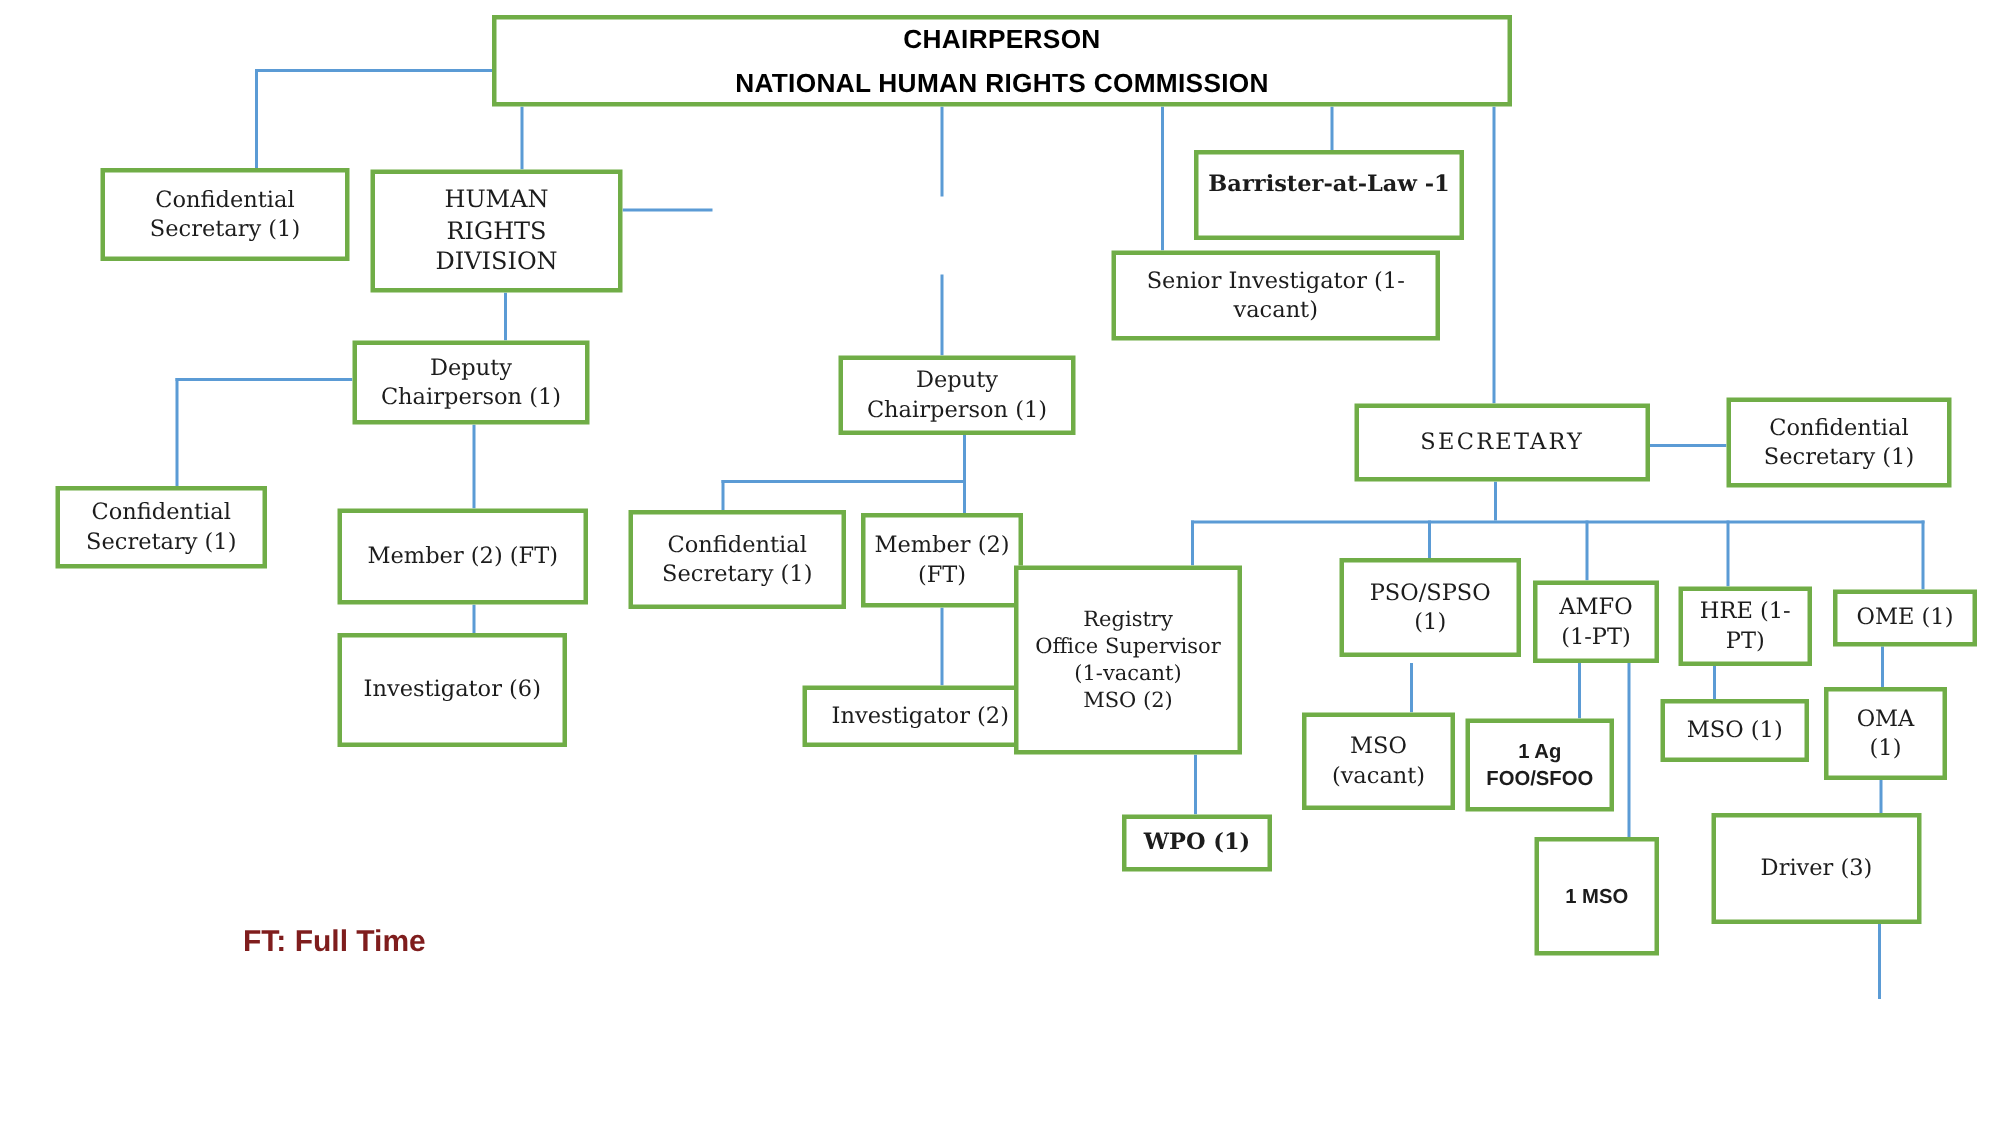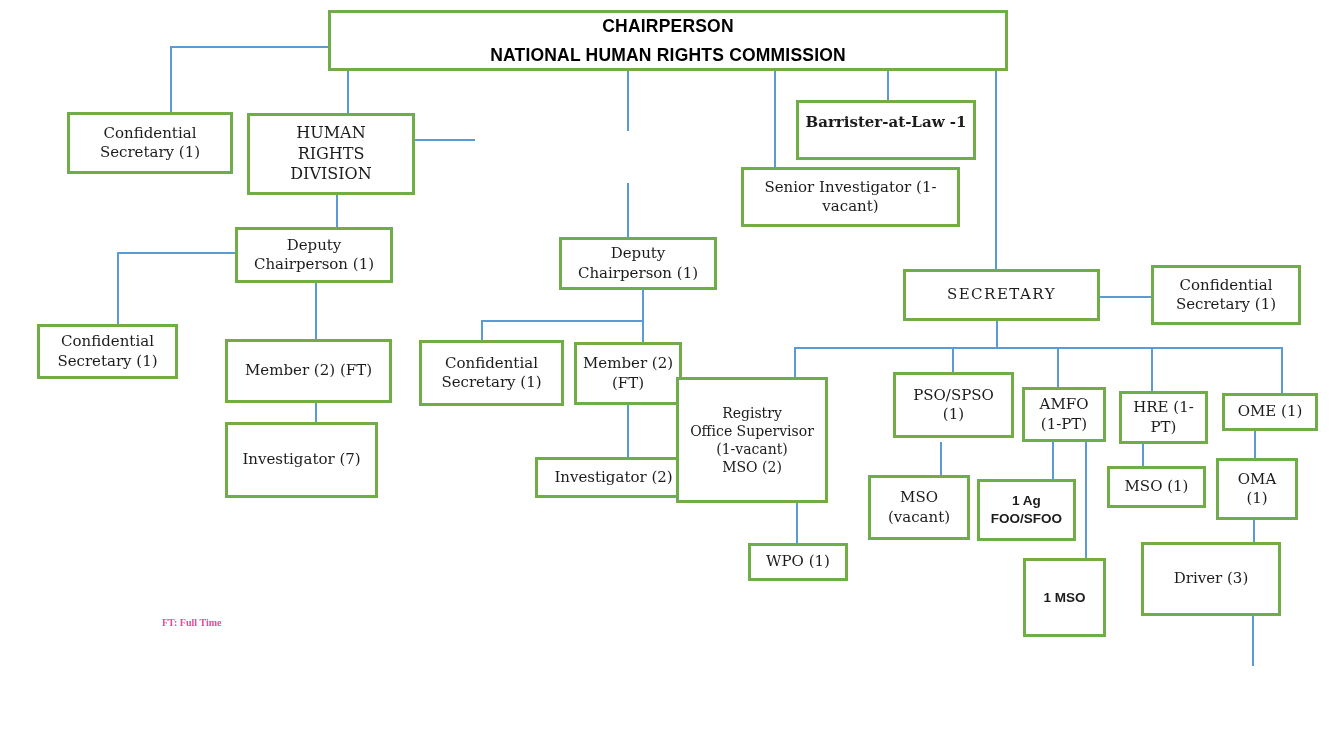--- a/index.html
+++ b/index.html
@@ -38,24 +38,24 @@
   .small-font{font-size:14px;}
   .secretary-box{letter-spacing:1.5px;}
   .top-align{align-items:flex-start;padding-top:10px;}
 
   .line{position:absolute;background:#5B9BD5;}
   .v{width:1.6px;}
   .h{height:1.6px;}
 
   .note{
     position:absolute;
-    font-family:Liberation Serif, serif;
+    font-family:Liberation Sans, sans-serif;
     font-weight:bold;
-    font-size:10px;
-    color:#ec4899;
+    font-size:20px;
+    color:#7f1d1d;
   }
 </style>
 </head>
 <body>
 
 <div id="canvas">
 
   <div class="line h" style="left:170px;top:46px;width:158px;"></div>
   <div class="line v" style="left:170px;top:46px;height:66px;"></div>
   <div class="line v" style="left:347px;top:71px;height:42px;"></div>
@@ -114,39 +114,39 @@
 Secretary (1)</div>
 
   <div class="box" style="left:235px;top:227px;width:158px;height:56px;">Deputy
 Chairperson (1)</div>
 
   <div class="box" style="left:37px;top:324px;width:141px;height:55px;">Confidential
 Secretary (1)</div>
 
   <div class="box" style="left:225px;top:339px;width:167px;height:64px;">Member (2) (FT)</div>
 
-  <div class="box" style="left:225px;top:422px;width:153px;height:76px;">Investigator (7)</div>
+  <div class="box" style="left:225px;top:422px;width:153px;height:76px;">Investigator (6)</div>
 
   <div class="box" style="left:559px;top:237px;width:158px;height:53px;">Deputy
 Chairperson (1)</div>
 
   <div class="box" style="left:419px;top:340px;width:145px;height:66px;">Confidential
 Secretary (1)</div>
 
   <div class="box" style="left:574px;top:342px;width:108px;height:63px;">Member (2)
 (FT)</div>
 
   <div class="box" style="left:535px;top:457px;width:157px;height:41px;">Investigator (2)</div>
 
   <div class="box small-font" style="left:676px;top:377px;width:152px;height:126px;">Registry
 Office Supervisor
 (1-vacant)
 MSO (2)</div>
 
-  <div class="box" style="left:748px;top:543px;width:100px;height:31px;">WPO (1)</div>
+  <div class="box" style="left:748px;top:543px;width:100px;height:31px;font-weight:bold;">WPO (1)</div>
 
   <div class="box" style="left:893px;top:372px;width:121px;height:66px;">PSO/SPSO
 (1)</div>
 
   <div class="box" style="left:1022px;top:387px;width:84px;height:55px;">AMFO
 (1-PT)</div>
 
   <div class="box" style="left:1119px;top:391px;width:89px;height:53px;">HRE (1-
 PT)</div>
 

